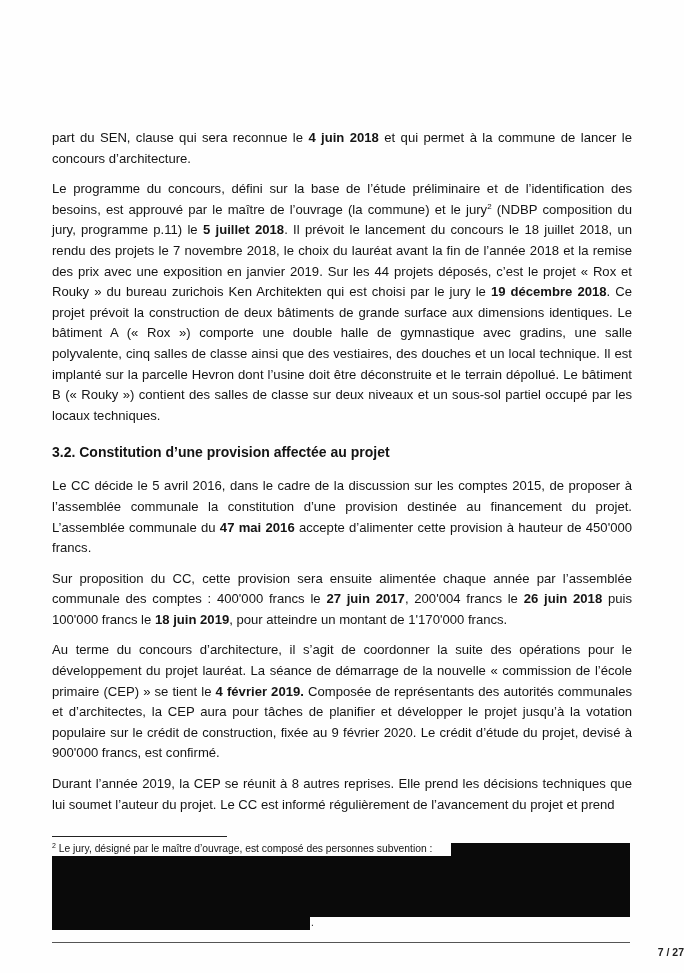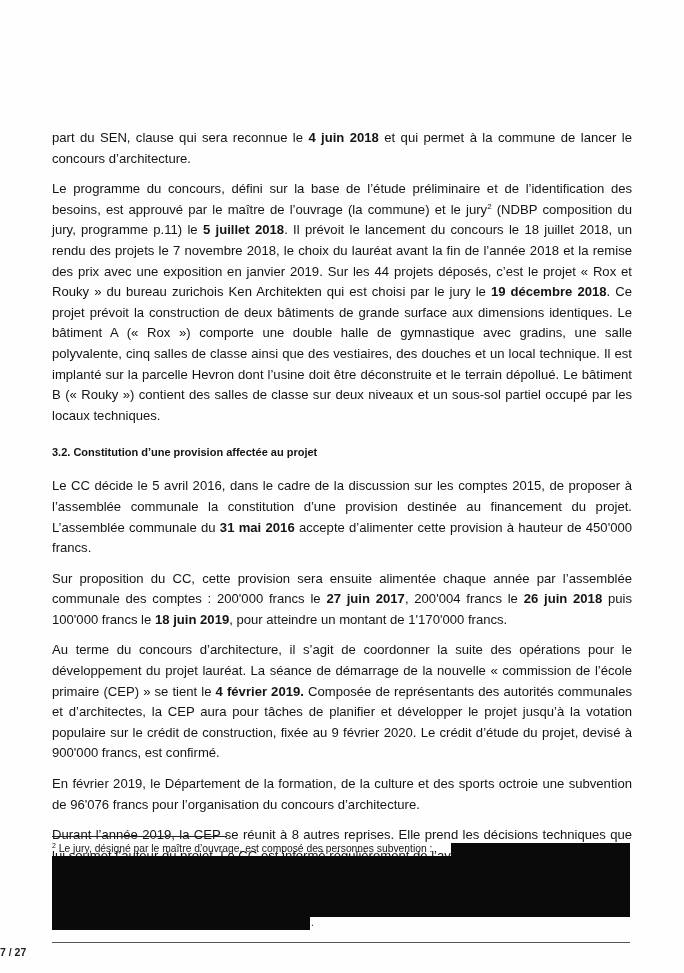--- a/index.html
+++ b/index.html
@@ -28,21 +28,21 @@
       width: 580px;
       font-size: 13.1px;
       line-height: 20.6px;
       text-align: justify;
     }
     .content p {
       margin: 0 0 10px 0;
     }
     .content h3 {
       margin: 16px 0 14px 0;
-      font-size: 11px;
+      font-size: 14px;
       font-weight: bold;
       line-height: 20px;
     }
     b { font-weight: bold; }
     sup { font-size: 8px; line-height: 0; vertical-align: 5px; }
 
     .fn-rule {
       position: absolute;
       left: 52px;
       top: 836px;
@@ -78,42 +78,41 @@
       top: 942px;
       width: 578px;
       height: 1px;
       background: #555;
     }
     .page-number {
       position: absolute;
       left: 0;
       top: 945px;
       width: 684px;
-      text-align: left;
+      text-align: right;
       font-size: 10.5px;
       font-weight: bold;
       line-height: 14px;
       color: #222;
     }
   </style>
 </head>
 <body>
 
 <div class="page">
 
   <div class="content">
     <p><span>part du SEN, clause qui sera reconnue le </span><b>4 juin 2018</b><span> et qui permet à la commune de lancer le concours d’architecture.</span></p>
     <p><span>Le programme du concours, défini sur la base de l’étude préliminaire et de l’identification des besoins, est approuvé par le maître de l’ouvrage (la commune) et le jury</span><sup>2</sup><span> (NDBP composition du jury, programme p.11) le </span><b>5 juillet 2018</b><span>. Il prévoit le lancement du concours le 18 juillet 2018, un rendu des projets le 7 novembre 2018, le choix du lauréat avant la fin de l’année 2018 et la remise des prix avec une exposition en janvier 2019. Sur les 44 projets déposés, c’est le projet « Rox et Rouky » du bureau zurichois Ken Architekten qui est choisi par le jury le </span><b>19 décembre 2018</b><span>. Ce projet prévoit la construction de deux bâtiments de grande surface aux dimensions identiques. Le bâtiment A (« Rox ») comporte une double halle de gymnastique avec gradins, une salle polyvalente, cinq salles de classe ainsi que des vestiaires, des douches et un local technique. Il est implanté sur la parcelle Hevron dont l’usine doit être déconstruite et le terrain dépollué. Le bâtiment B (« Rouky ») contient des salles de classe sur deux niveaux et un sous-sol partiel occupé par les locaux techniques.</span></p>
 
     <h3>3.2. Constitution d’une provision affectée au projet</h3>
-    <p><span>Le CC décide le 5 avril 2016, dans le cadre de la discussion sur les comptes 2015, de proposer à l’assemblée communale la constitution d’une provision destinée au financement du projet. L’assemblée communale du </span><b>31 mai 2016</b><span> accepte d’alimenter cette provision à hauteur de 450'000 francs.</span></p>
-    <p><span>Sur proposition du CC, cette provision sera ensuite alimentée chaque année par l’assemblée communale des comptes : 200'000 francs le </span><b>27 juin 2017</b><span>, 200'004 francs le </span><b>26 juin 2018</b><span> puis 100'000 francs le </span><b>18 juin 2019</b><span>, pour atteindre un montant de 1'170'000 francs.</span></p>
+    <p><span>Le CC décide le 5 avril 2016, dans le cadre de la discussion sur les comptes 2015, de proposer à l’assemblée communale la constitution d’une provision destinée au financement du projet. L’assemblée communale du </span><b>47 mai 2016</b><span> accepte d’alimenter cette provision à hauteur de 450'000 francs.</span></p>
+    <p><span>Sur proposition du CC, cette provision sera ensuite alimentée chaque année par l’assemblée communale des comptes : 400'000 francs le </span><b>27 juin 2017</b><span>, 200'004 francs le </span><b>26 juin 2018</b><span> puis 100'000 francs le </span><b>18 juin 2019</b><span>, pour atteindre un montant de 1'170'000 francs.</span></p>
 
     <p><span>Au terme du concours d’architecture, il s’agit de coordonner la suite des opérations pour le développement du projet lauréat. La séance de démarrage de la nouvelle « commission de l’école primaire (CEP) » se tient le </span><b>4 février 2019.</b><span> Composée de représentants des autorités communales et d’architectes, la CEP aura pour tâches de planifier et développer le projet jusqu’à la votation populaire sur le crédit de construction, fixée au 9 février 2020. Le crédit d’étude du projet, devisé à 900'000 francs, est confirmé.</span></p>
-    <p><span>En février 2019, le Département de la formation, de la culture et des sports octroie une subvention de 96'076 francs pour l’organisation du concours d’architecture.</span></p>
     <p><span>Durant l’année 2019, la CEP se réunit à 8 autres reprises. Elle prend les décisions techniques que lui soumet l’auteur du projet. Le CC est informé régulièrement de l’avancement du projet et prend</span></p>
   </div>
 
   <div class="fn-rule"></div>
 
   <div class="footnote">
     <sup>2</sup><span> Le jury, désigné par le maître d’ouvrage, est composé des personnes subvention :</span>
   </div>
 
   <div class="redact r1"></div>

